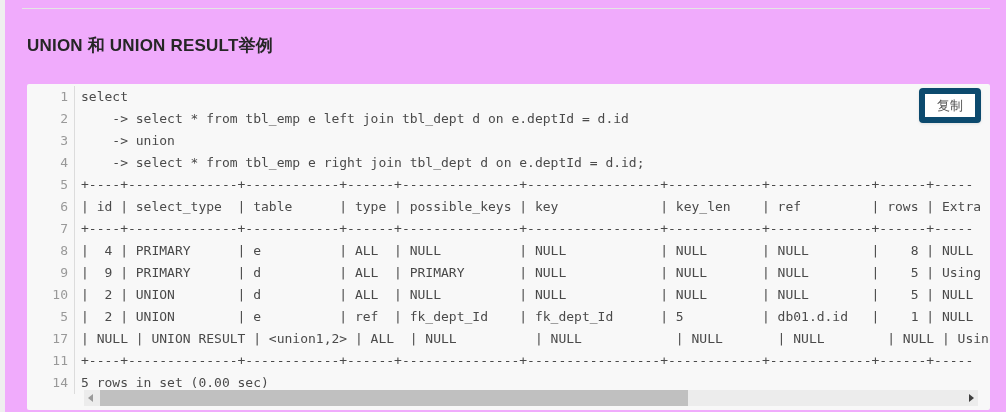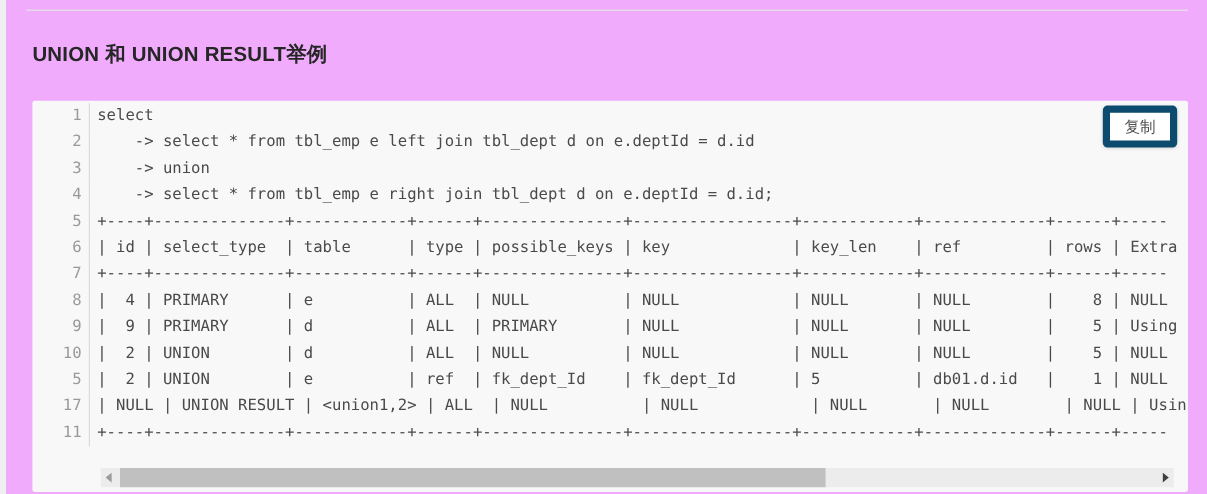--- a/index.html
+++ b/index.html
@@ -61,20 +61,21 @@
         <div class="line"><span class="ln">4</span><span class="lc">    -&gt; select * from tbl_emp e right join tbl_dept d on e.deptId = d.id;</span></div>
         <div class="line"><span class="ln">5</span><span class="lc">+----+--------------+------------+------+---------------+-----------------+------------+-------------+------+-----</span></div>
         <div class="line"><span class="ln">6</span><span class="lc">| id | select_type  | table      | type | possible_keys | key             | key_len    | ref         | rows | Extra</span></div>
         <div class="line"><span class="ln">7</span><span class="lc">+----+--------------+------------+------+---------------+-----------------+------------+-------------+------+-----</span></div>
         <div class="line"><span class="ln">8</span><span class="lc">|  4 | PRIMARY      | e          | ALL  | NULL          | NULL            | NULL       | NULL        |    8 | NULL</span></div>
         <div class="line"><span class="ln">9</span><span class="lc">|  9 | PRIMARY      | d          | ALL  | PRIMARY       | NULL            | NULL       | NULL        |    5 | Using</span></div>
         <div class="line"><span class="ln">10</span><span class="lc">|  2 | UNION        | d          | ALL  | NULL          | NULL            | NULL       | NULL        |    5 | NULL</span></div>
         <div class="line"><span class="ln">5</span><span class="lc">|  2 | UNION        | e          | ref  | fk_dept_Id    | fk_dept_Id      | 5          | db01.d.id   |    1 | NULL</span></div>
         <div class="line"><span class="ln">17</span><span class="lc">| NULL | UNION RESULT | &lt;union1,2&gt; | ALL  | NULL          | NULL            | NULL       | NULL        | NULL | Usin</span></div>
         <div class="line"><span class="ln">11</span><span class="lc">+----+--------------+------------+------+---------------+-----------------+------------+-------------+------+-----</span></div>
+        <div class="line"><span class="ln">14</span><span class="lc">5 rows in set (0.00 sec)</span></div>
       </div>
 
     <div class="hscrollbar">
       <div class="sb-arrow sb-left"></div>
       <div class="sb-thumb"></div>
       <div class="sb-arrow sb-right"></div>
     </div>
   </div>
 </div>
 

